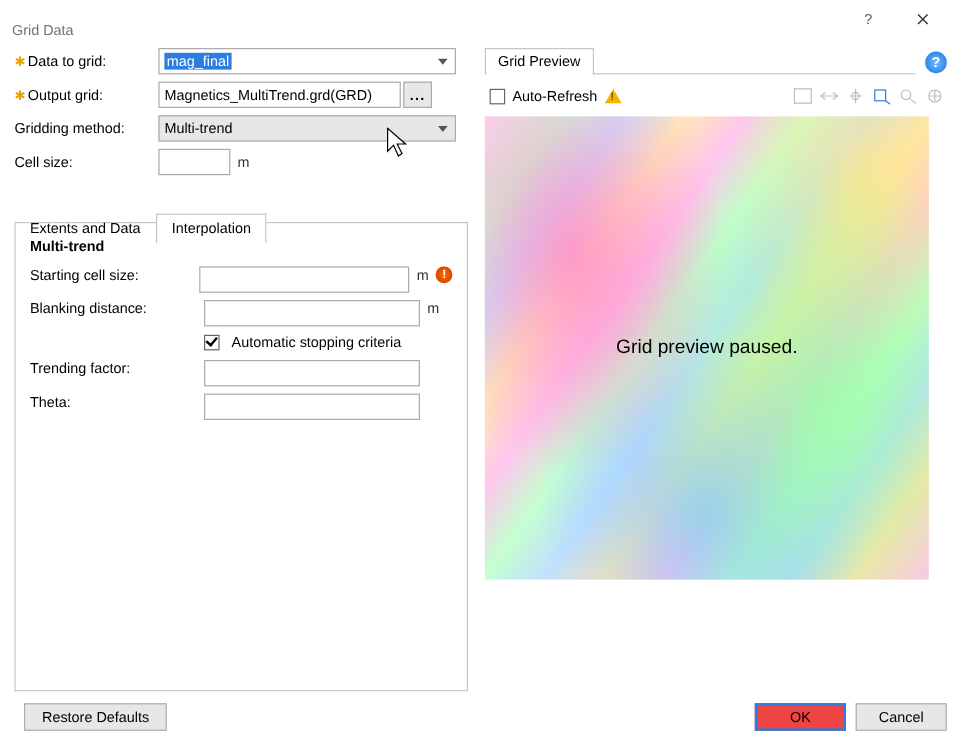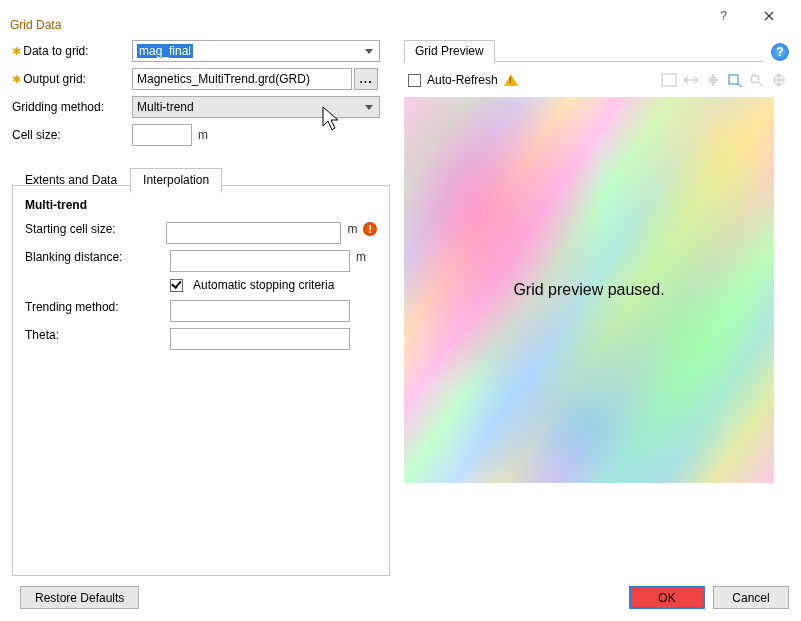--- a/index.html
+++ b/index.html
@@ -14,21 +14,21 @@
     overflow: hidden;
     position: relative;
   }
   .titlebar {
     height: 32px;
     display: flex;
     align-items: center;
     padding: 0 10px;
     background: #fff;
   }
-  .titlebar .title { flex: 1; color: #a16207; margin-top: 17px; }
+  .titlebar .title { flex: 1; color: #737373; margin-top: 17px; }
   .titlebar .tb-btn {
     width: 45px; height: 30px;
     display: flex; align-items: center; justify-content: center;
     color: #555;
   }
   .content {
     display: flex;
     padding: 8px 12px 0 12px;
     gap: 14px;
   }
@@ -66,42 +66,42 @@
   .sel.hl { background: #fff; }
   .sel .sel-text.selected {
     background: #2b7de1; color: #fff; padding: 0 2px;
   }
   .chev {
     width: 0; height: 0;
     border-left: 4px solid transparent;
     border-right: 4px solid transparent;
     border-top: 5px solid #555;
   }
-  .txt { width: 220px; }
+  .txt { width: 202px; }
   .txt.small { width: 60px; background:#fff;}
   .browse-btn {
     width: 24px; height: 22px;
     border: 1px solid #ababab;
     background: #e7e7e7;
     display:flex; align-items:center; justify-content:center;
     margin-left: 2px;
     font-weight:bold; letter-spacing:1px;
   }
   .unit { margin-left: 6px; color:#333;}
   .tab-strip {
     display:flex;
     margin-top: 14px;
     border-bottom: 1px solid #c6c6c6;
     position: relative;
   }
   .tab {
     padding: 4px 12px 5px 12px;
     border: 1px solid transparent;
     position: relative;
-    top: 8px;
+    top: 18px;
     cursor: default;
   }
   .tab.active {
     border: 1px solid #c6c6c6;
     border-bottom: 1px solid #fff;
     background: #fff;
   }
   .tab-panel {
     border: 1px solid #c6c6c6;
     border-top: none;
@@ -286,21 +286,21 @@
       <div class="prow">
         <span class="plbl">Blanking distance:</span>
         <input class="txt" value="" style="">
         <span class="unit">m</span>
       </div>
       <div class="chk-row">
         <span class="chk checked"></span>
         <span>Automatic stopping criteria</span>
       </div>
       <div class="prow">
-        <span class="plbl">Trending method:</span>
+        <span class="plbl">Trending factor:</span>
         <input class="txt" value="" style="">
       </div>
       <div class="prow">
         <span class="plbl">Theta:</span>
         <input class="txt" value="" style="">
       </div>
     </div>
   </div>
 
   <div class="right-col">

